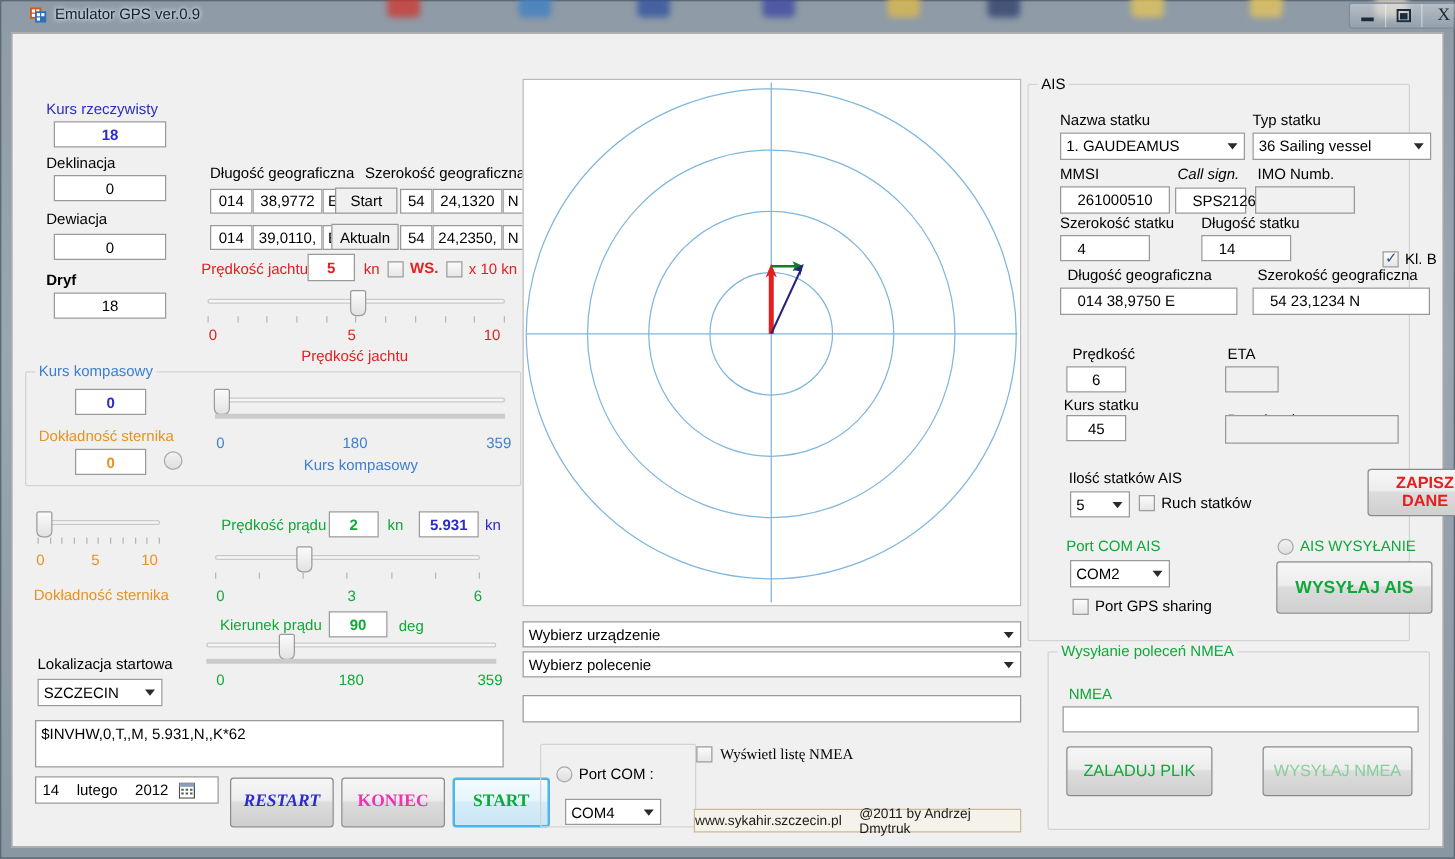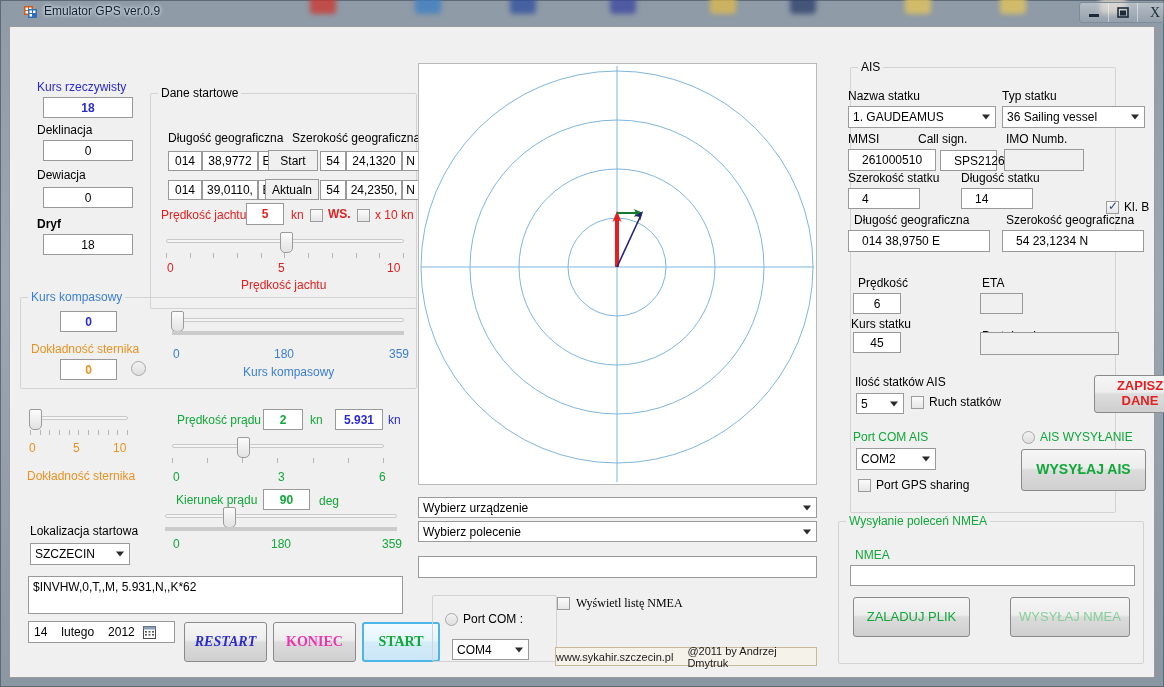--- a/index.html
+++ b/index.html
@@ -126,23 +126,20 @@
 
     <div class="lbl" style="left:27px;top:96px;">Deklinacja</div>
     <div class="tbx c" style="left:33px;top:113px;width:90px;height:21px;">0</div>
 
     <div class="lbl" style="left:27px;top:141px;">Dewiacja</div>
     <div class="tbx c" style="left:33px;top:160px;width:90px;height:21px;">0</div>
 
     <div class="lbl" style="left:27px;top:190px;font-weight:bold;">Dryf</div>
     <div class="tbx c" style="left:33px;top:207px;width:90px;height:21px;">18</div>
 
-    <div class="grp" style="left:140px;top:66px;width:267px;height:216px;">
-      <span class="cap">Dane startowe</span>
-    </div>
     <div class="lbl" style="left:158px;top:104px;">Długość geograficzna</div>
     <div class="lbl" style="left:282px;top:104px;">Szerokość geograficzna</div>
 
     <div class="tbx c" style="left:158px;top:124px;width:34px;height:20px;">014</div>
     <div class="tbx c" style="left:192px;top:124px;width:56px;height:20px;">38,9772</div>
     <div class="tbx c" style="left:248px;top:124px;width:17px;height:20px;">E</div>
     <div class="tbx ro c" style="left:258px;top:123px;width:50px;height:21px;">Start</div>
     <div class="tbx c" style="left:310px;top:124px;width:26px;height:20px;">54</div>
     <div class="tbx c" style="left:336px;top:124px;width:56px;height:20px;">24,1320</div>
     <div class="tbx c" style="left:392px;top:124px;width:17px;height:20px;">N</div>
@@ -340,38 +337,38 @@
     </div>
 
     <span class="chk" style="left:547px;top:570px;"></span>
     <div class="lbl" style="left:566px;top:569px;font-family:Liberation Serif, serif;">Wyświetl listę NMEA</div>
 
     <div class="copyright" style="left:545px;top:620px;width:262px;height:19px;">
       <span>www.sykahir.szczecin.pl</span>
       <span>@2011 by Andrzej Dmytruk</span>
     </div>
 
-    <div class="grp" style="left:840px;top:40px;width:266px;height:446px;">
+    <div class="grp" style="left:812px;top:40px;width:306px;height:446px;">
       <span class="cap">AIS</span>
     </div>
 
     <div class="lbl" style="left:838px;top:62px;">Nazwa statku</div>
     <div class="combo" style="left:838px;top:79px;width:148px;height:22px;">
       <span>1. GAUDEAMUS</span>
       <span class="arw"></span>
     </div>
     <div class="lbl" style="left:992px;top:62px;">Typ statku</div>
     <div class="combo" style="left:992px;top:79px;width:143px;height:22px;">
       <span>36 Sailing vessel</span>
       <span class="arw"></span>
     </div>
 
     <div class="lbl" style="left:838px;top:105px;">MMSI</div>
     <div class="tbx" style="left:838px;top:122px;width:88px;height:22px;">261000510</div>
-    <div class="lbl" style="left:908px;top:105px;">Call sign.</div>
+    <div class="lbl" style="left:932px;top:105px;font-style:italic;">Call sign.</div>
     <div class="tbx" style="left:930px;top:123px;width:57px;height:21px;">SPS2126</div>
     <div class="lbl" style="left:996px;top:105px;">IMO Numb.</div>
     <div class="tbx ro" style="left:994px;top:122px;width:80px;height:22px;"></div>
 
     <div class="lbl" style="left:838px;top:144px;">Szerokość statku</div>
     <div class="tbx" style="left:838px;top:161px;width:72px;height:21px;">4</div>
     <div class="lbl" style="left:951px;top:144px;">Długość statku</div>
     <div class="tbx" style="left:951px;top:161px;width:72px;height:21px;">14</div>
     <span class="chk on" style="left:1096px;top:174px;"></span>
     <div class="lbl" style="left:1114px;top:173px;">Kl. B</div>

